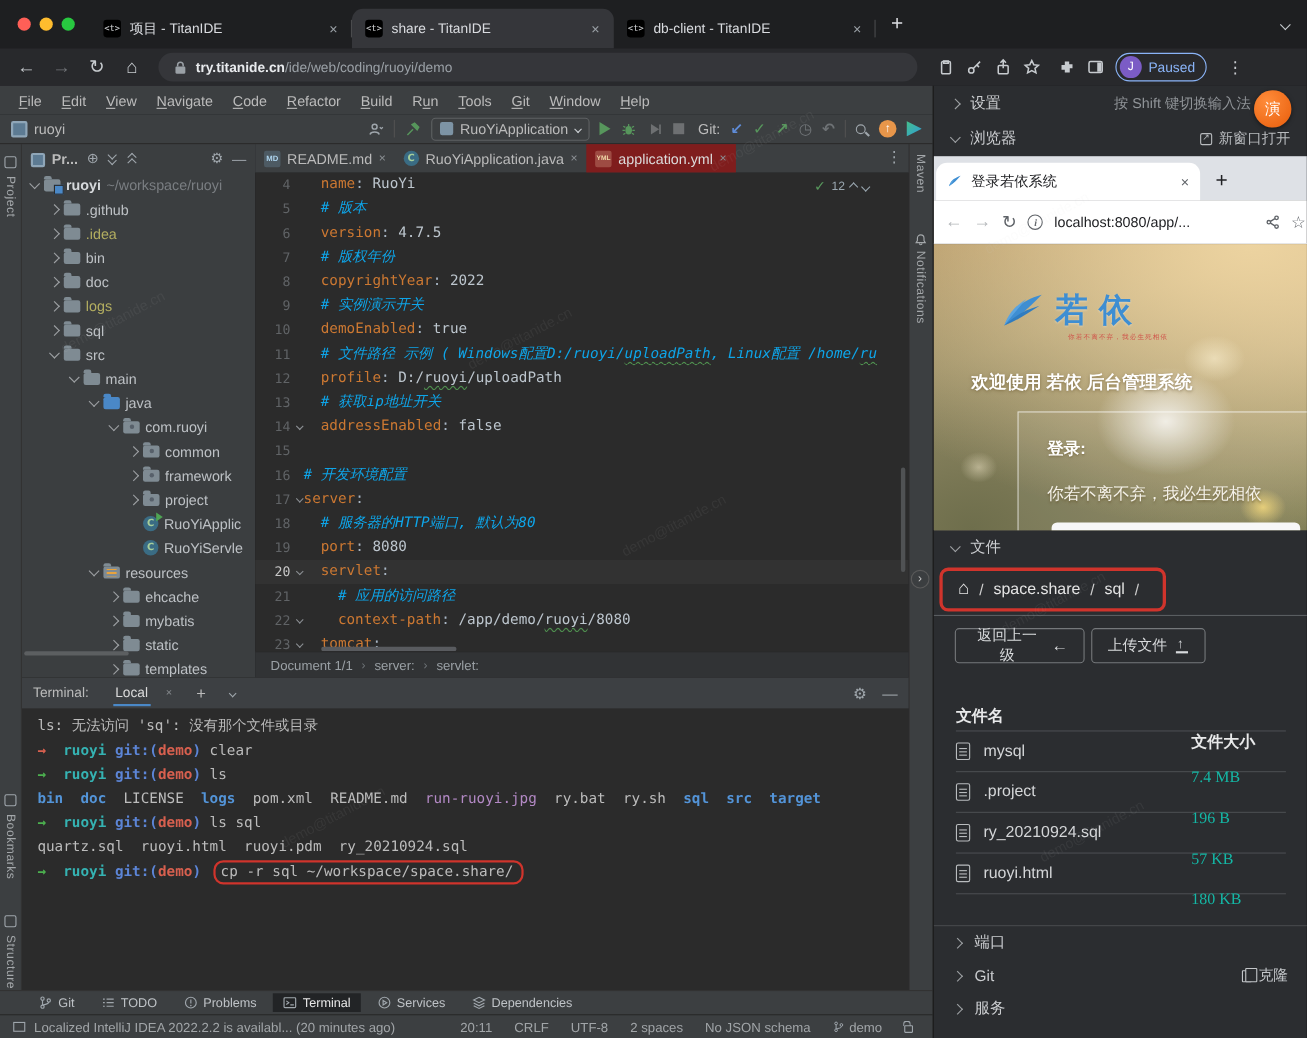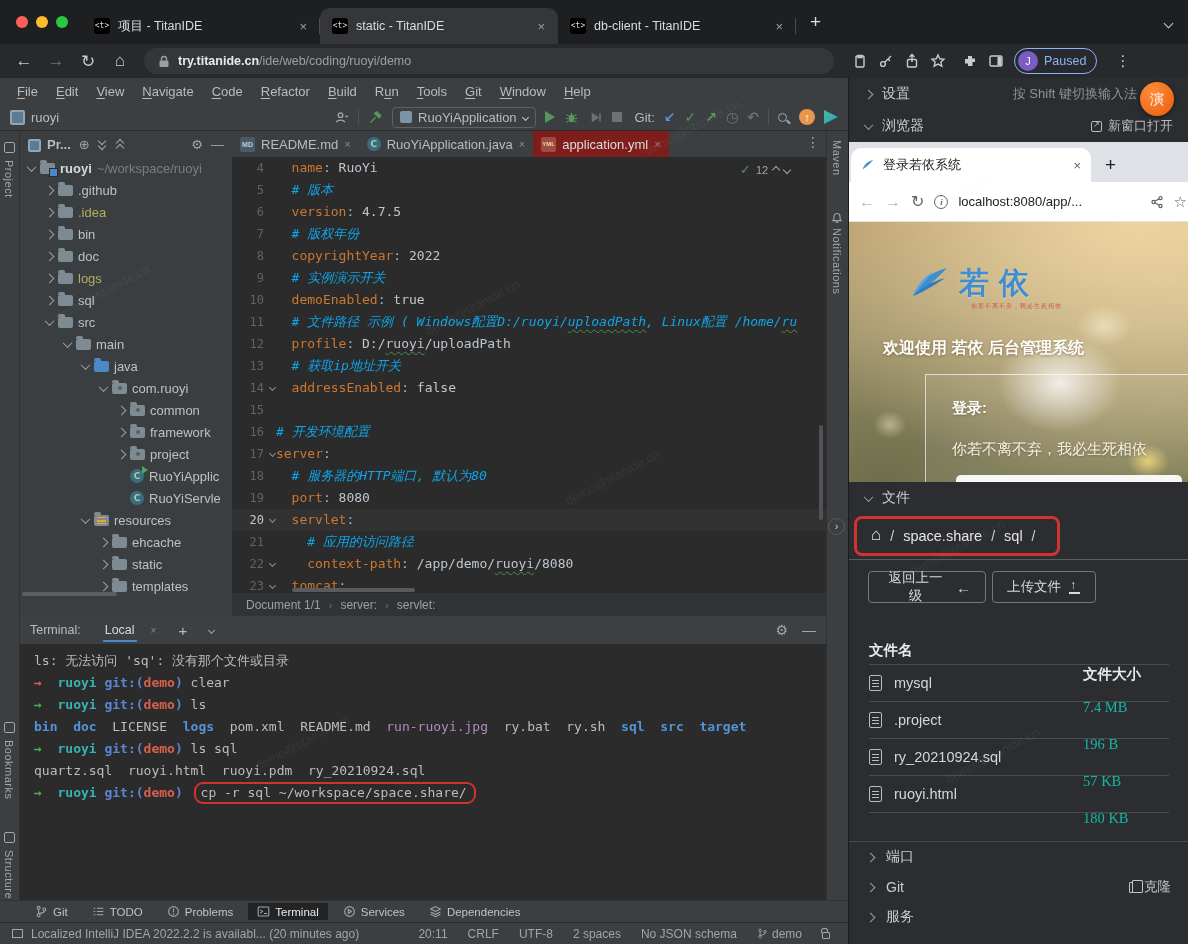--- a/index.html
+++ b/index.html
@@ -242,21 +242,21 @@
       <span class="light" style="background:#28c840"></span>
     </div>
     <div id="tabs">
         <div class="ctab">
           <span class="fav">&lt;t&gt;</span>
           <span class="ttl">项目 - TitanIDE</span>
           <span class="cx">×</span>
         </div>
         <div class="ctab active">
           <span class="fav">&lt;t&gt;</span>
-          <span class="ttl">static - TitanIDE</span>
+          <span class="ttl">share - TitanIDE</span>
           <span class="cx">×</span>
         </div>
         <div class="ctab">
           <span class="fav">&lt;t&gt;</span>
           <span class="ttl">db-client - TitanIDE</span>
           <span class="cx">×</span>
         </div>
       </div>
     <div class="newtab">+</div>
     <div class="tabchev"><span class="chev"></span></div>
@@ -490,20 +490,25 @@
         </div>
         <div class="trow" style="padding-left: 62px;">
           <span class="tw open"></span>
           <span class="fico res"></span>
           <span class="lbl">resources</span>
         </div>
         <div class="trow" style="padding-left: 80px;">
           <span class="tw closed"></span>
           <span class="fico "></span>
           <span class="lbl">ehcache</span>
+        </div>
+        <div class="trow" style="padding-left: 80px;">
+          <span class="tw closed"></span>
+          <span class="fico "></span>
+          <span class="lbl">mybatis</span>
         </div>
         <div class="trow" style="padding-left: 80px;">
           <span class="tw closed"></span>
           <span class="fico "></span>
           <span class="lbl">static</span>
         </div>
         <div class="trow" style="padding-left: 80px;">
           <span class="tw closed"></span>
           <span class="fico "></span>
           <span class="lbl">templates</span>

